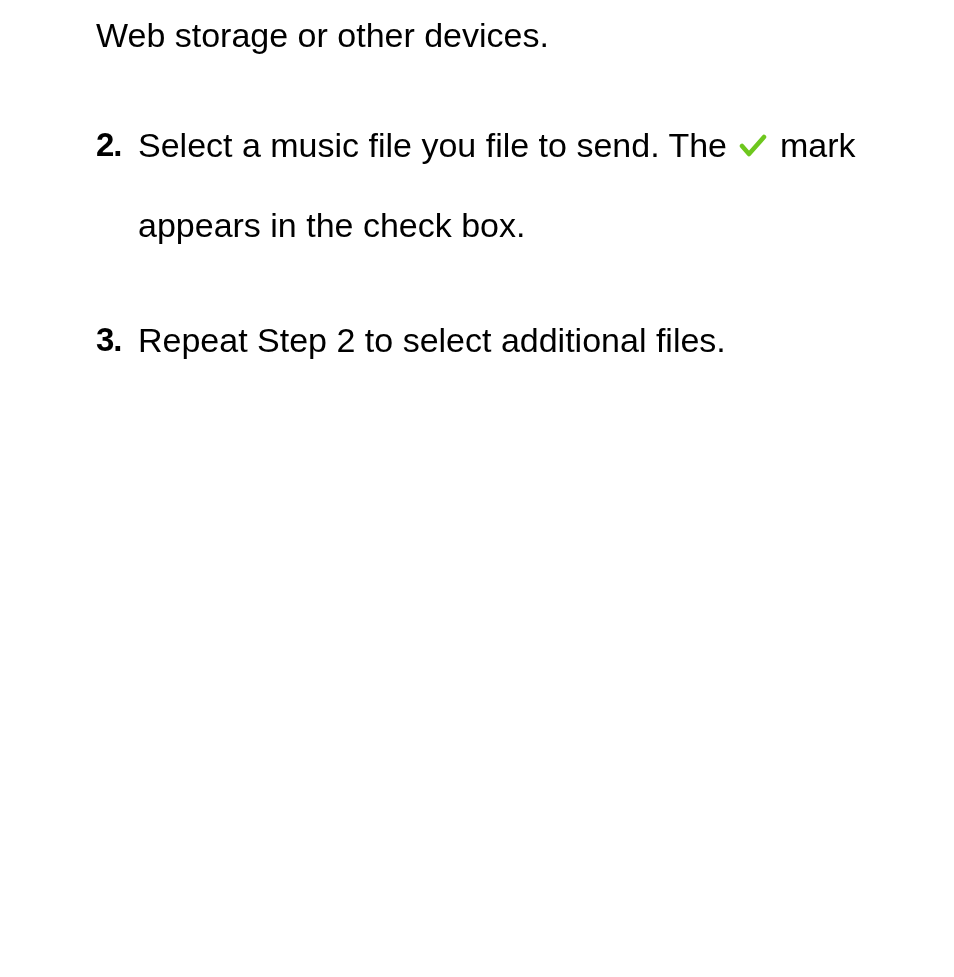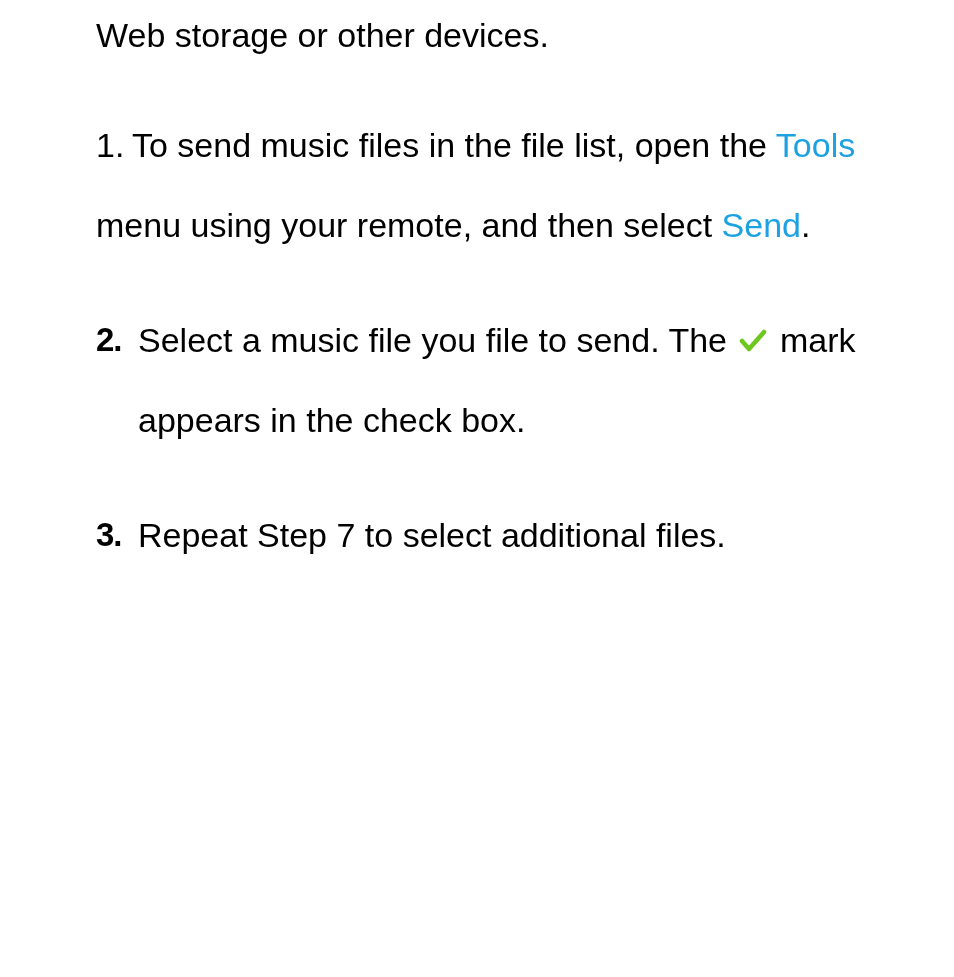--- a/index.html
+++ b/index.html
@@ -81,31 +81,28 @@
   }
 </style>
 </head>
 <body>
 
 <div class="page">
 
   <div class="heading">Web storage or other devices.</div>
 
 
-  <div class="step1">
-    <span class="lbl">1.</span><span>To send music files in the file list, open the </span><span class="hl">Tools</span><span> menu using your remote, and then select </span><span class="hl">Send</span><span>.</span>
-  </div>
 
   <div class="step">
     <div class="lbl">2.</div>
     <div class="body">
       <span>Select a music file you file to send. The </span><span class="check-icon"><svg viewBox="0 0 30 26" width="30" height="26">
             <path d="M4 13 L11 21 L26 4" fill="none" stroke="#6ec71e" stroke-width="4.5" stroke-linecap="round" stroke-linejoin="round"></path>
           </svg></span><span> mark appears in the check box.</span>
     </div>
   </div>
 
   <div class="step" style="margin-bottom:0">
     <div class="lbl">3.</div>
-    <div class="body">Repeat Step 7 to select additional files.</div>
+    <div class="body">Repeat Step 2 to select additional files.</div>
   </div>
 
 </div>
 
 </body></html>

